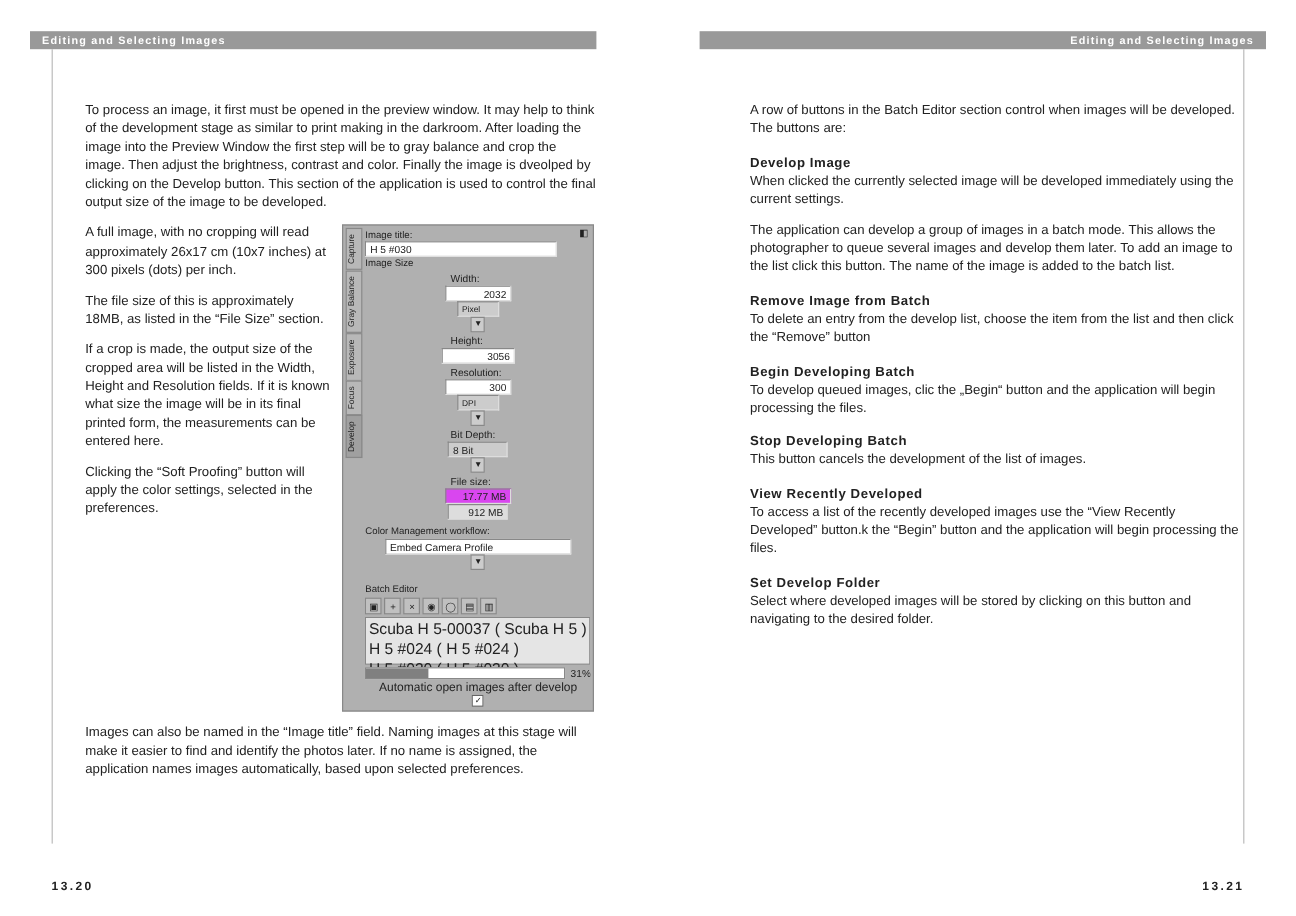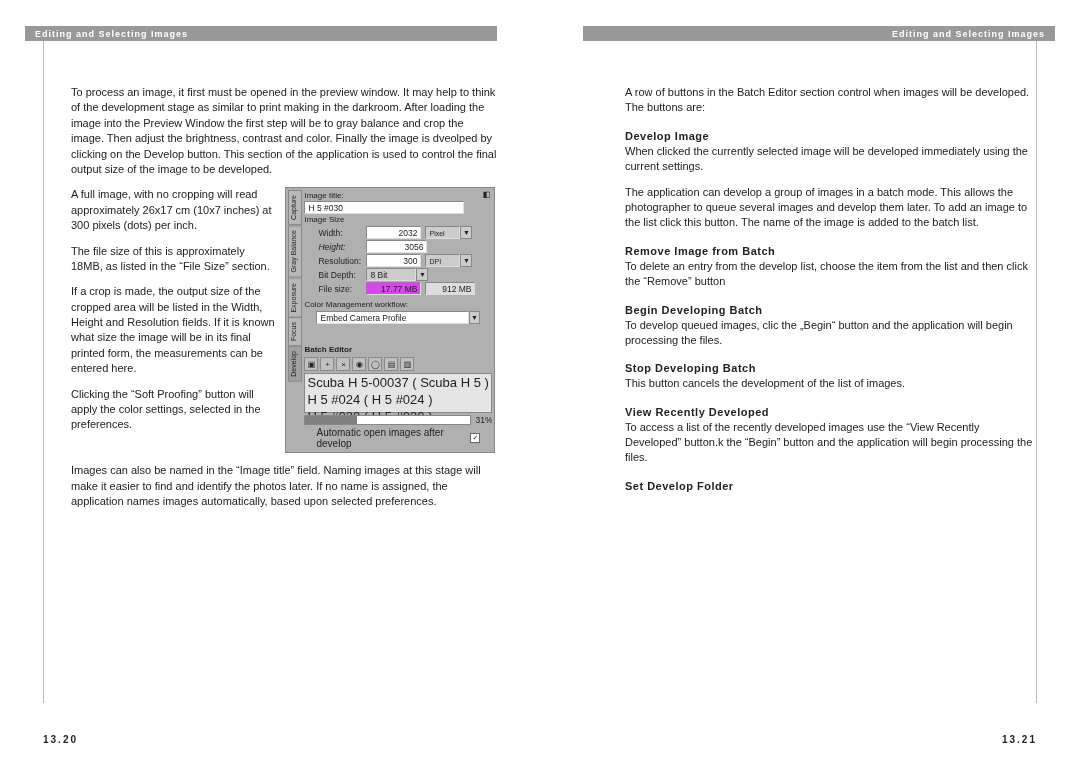--- a/index.html
+++ b/index.html
@@ -82,21 +82,21 @@
   .page-right .page-num { right: 43px; }
 
   
   .screenshot {
     border: 1px solid #888;
     background: #b0b0b0;
     font-size: 8.5px;
     padding: 2px;
     width: 210px;
   }
-  .scr-row { display: flex; align-items: center; margin: 1px 12px; }
+  .scr-row { display: flex; align-items: center; margin: 1px 0; flex-direction: column; }
   .scr-label { color: #222; padding: 1px 2px; }
   .scr-input {
     background: #fff;
     border: 1px solid #888;
     border-right-color: #ddd;
     border-bottom-color: #ddd;
     padding: 0 3px;
     height: 13px;
     line-height: 13px;
     font-size: 8.5px;
@@ -229,21 +229,21 @@
 
               <div class="scr-section-label">Image Size</div>
               <div class="scr-row">
                 <span class="scr-label" style="width:50px;">Width:</span>
                 <span class="scr-input" style="width:55px;text-align:right;">2032</span>
                 <span style="width:4px;"></span>
                 <span class="scr-input" style="width:35px;background:#ccc;font-size:7px;">Pixel</span>
                 <span class="scr-dropdown">▼</span>
               </div>
               <div class="scr-row">
-                <span class="scr-label" style="width:50px;font-style:italic;">Height:</span>
+                <span class="scr-label" style="width:50px;">Height:</span>
                 <span class="scr-input" style="width:61px;text-align:right;">3056</span>
               </div>
               <div class="scr-row">
                 <span class="scr-label" style="width:50px;">Resolution:</span>
                 <span class="scr-input" style="width:55px;text-align:right;">300</span>
                 <span style="width:4px;"></span>
                 <span class="scr-input" style="width:35px;background:#ccc;font-size:7px;">DPI</span>
                 <span class="scr-dropdown">▼</span>
               </div>
               <div class="scr-row">
@@ -257,21 +257,21 @@
                 <span style="width:4px;"></span>
                 <span class="scr-input" style="width:50px;text-align:right;background:#ddd;">912 MB</span>
               </div>
 
               <div class="scr-section-label" style="margin-top:4px;">Color Management workflow:</div>
               <div class="scr-row">
                 <span class="scr-input" style="width:155px;">Embed Camera Profile</span>
                 <span class="scr-dropdown">▼</span>
               </div>
 
-              <div class="scr-section-label" style="margin-top:20px;font-weight:bold;">Batch Editor</div>
+              <div class="scr-section-label" style="margin-top:10px;">Batch Editor</div>
               <div class="scr-toolbar">
                 <span class="scr-tool">▣</span>
                 <span class="scr-tool">+</span>
                 <span class="scr-tool">×</span>
                 <span class="scr-tool">◉</span>
                 <span class="scr-tool">◯</span>
                 <span class="scr-tool">▤</span>
                 <span class="scr-tool">▥</span>
               </div>
               <div class="scr-list">
@@ -318,16 +318,17 @@
       <div class="subhead">Begin Developing Batch</div>
       <div class="para">To develop queued images, clic the „Begin“ button and the application will begin processing the files.</div>
 
       <div class="subhead">Stop Developing Batch</div>
       <div class="para">This button cancels the development of the list of images.</div>
 
       <div class="subhead">View Recently Developed</div>
       <div class="para">To access a list of the recently developed images use the “View Recently Developed” button.k the “Begin” button and the application will begin processing the files.</div>
 
       <div class="subhead">Set Develop Folder</div>
+      <div class="para">Select where developed images will be stored by clicking on this button and navigating to the desired folder.</div>
     </div>
     <div class="page-num">13.21</div>
   </div>
 </div>
 
 </body></html>

